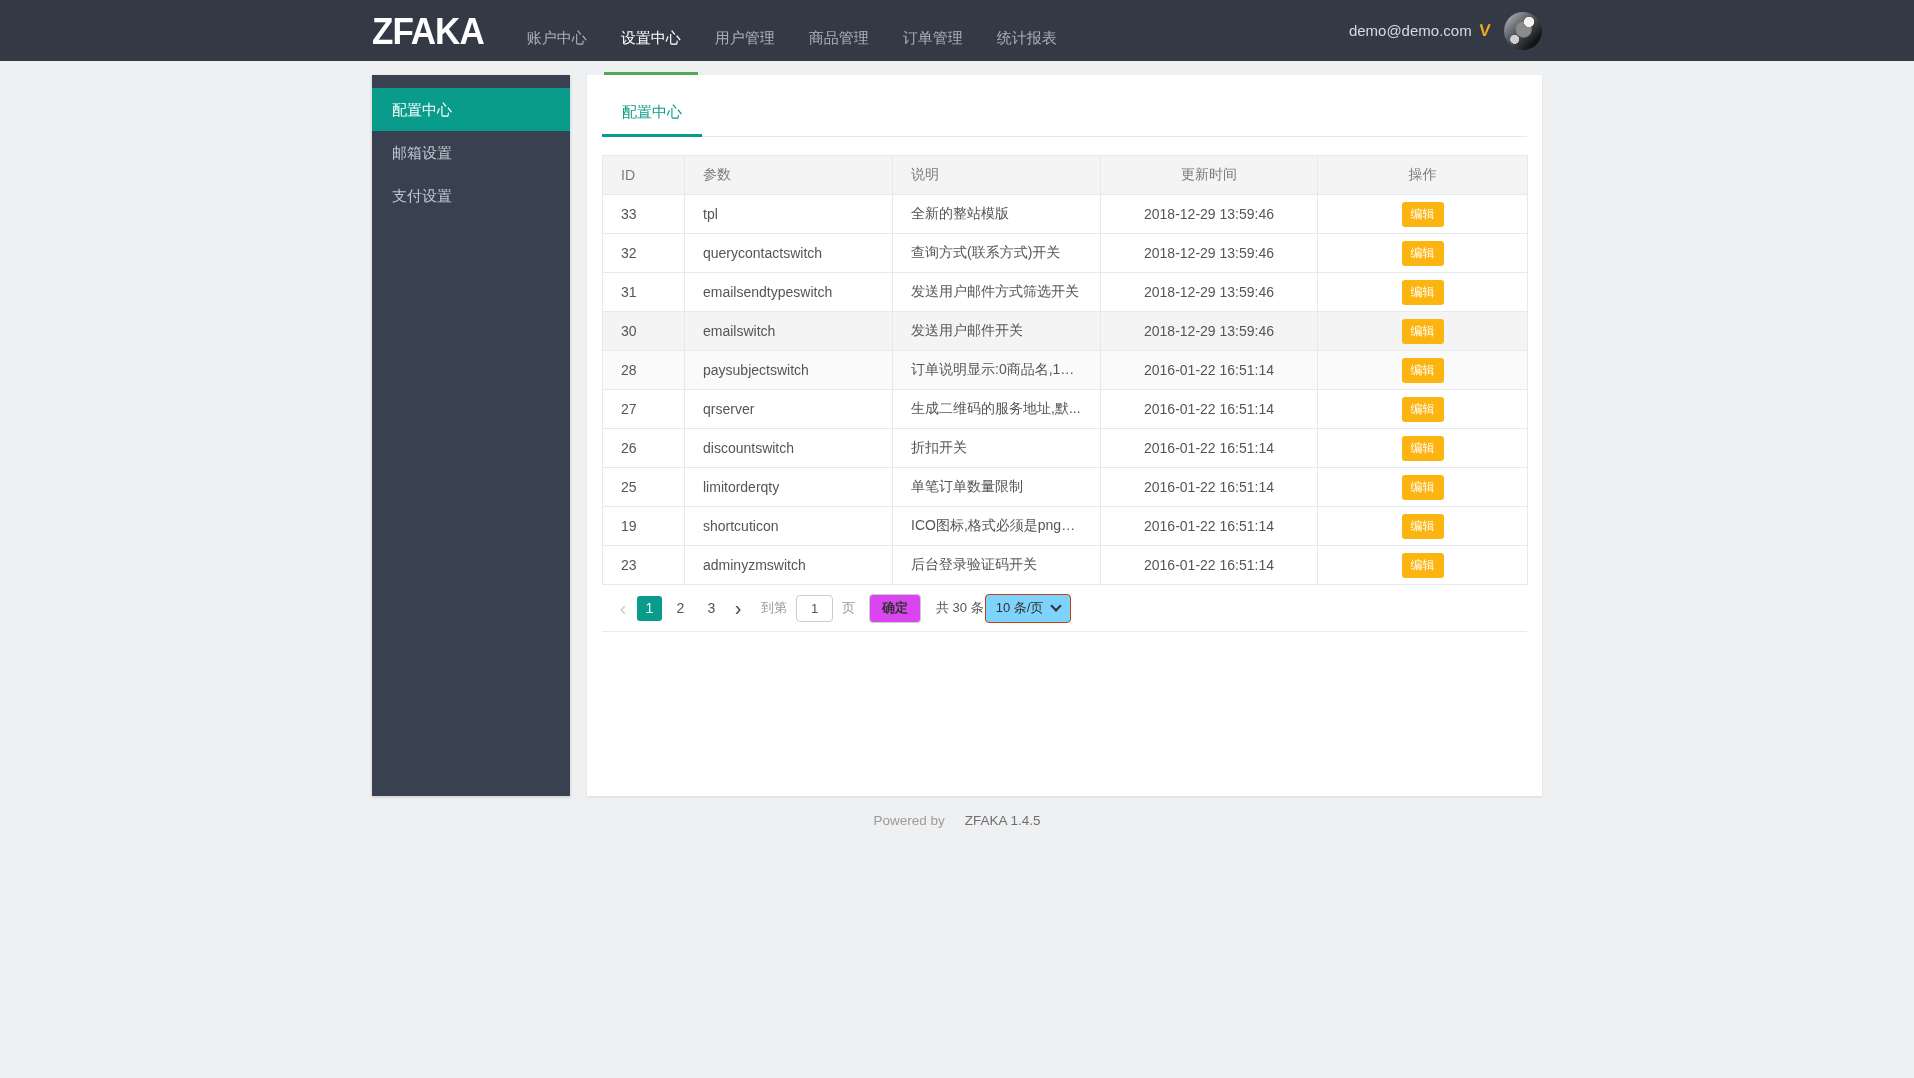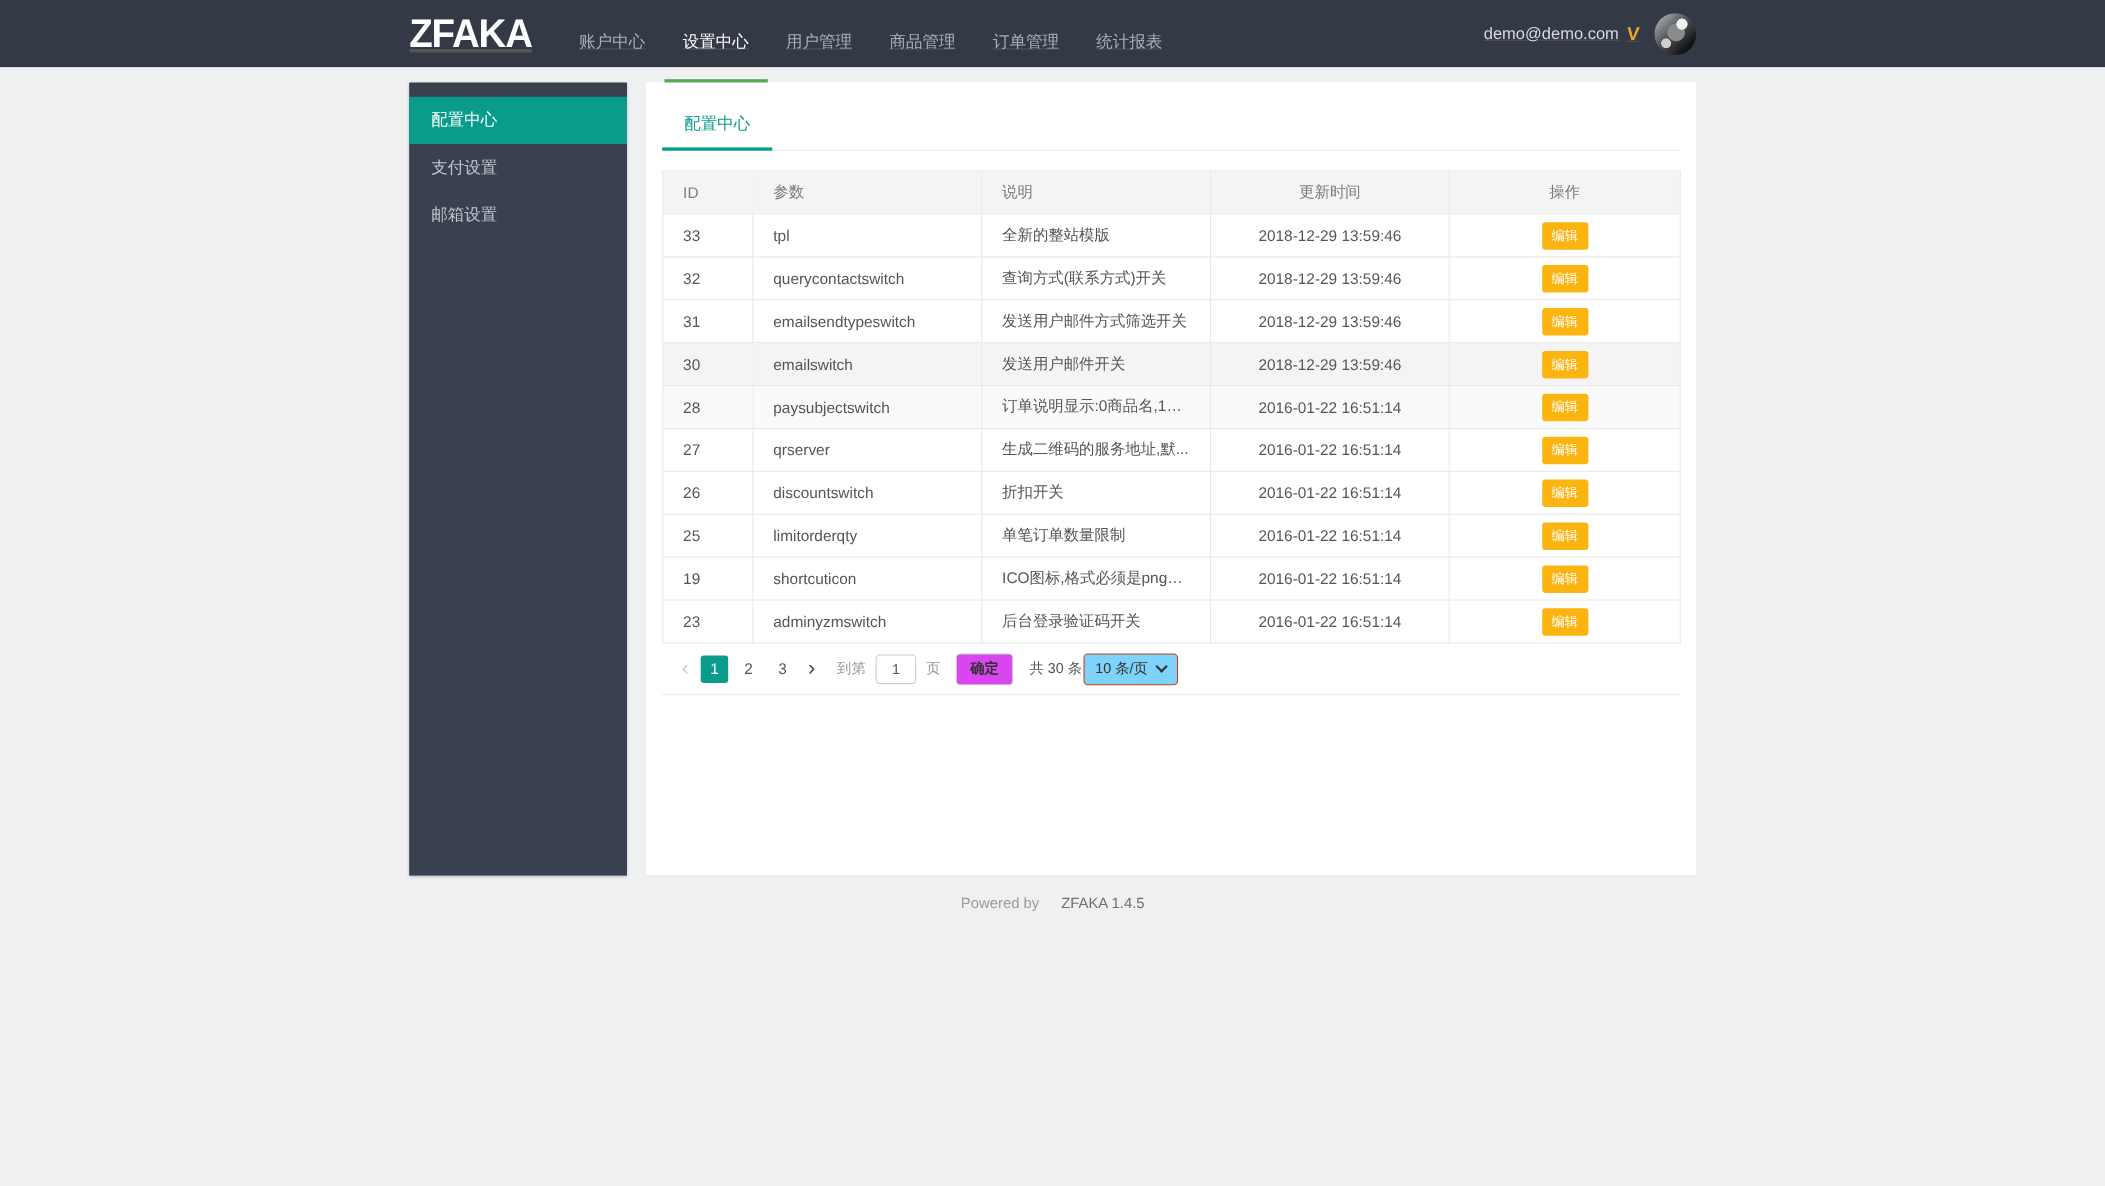--- a/index.html
+++ b/index.html
@@ -9,21 +9,21 @@
     --nav-bg:#333a46;
     --side-bg:#394050;
   }
   *{margin:0;padding:0;box-sizing:border-box;}
   html,body{width:1914px;height:1078px;overflow:hidden;}
   body{background:#eff0f1;font-family:"Liberation Sans",sans-serif;color:#555;}
   .container{width:1170px;margin:0 auto;position:relative;}
 
   
   .navbar{height:61px;background:var(--nav-bg);}
-  .navbar .container{display:flex;align-items:center;height:100%;text-decoration:underline;}
+  .navbar .container{display:flex;align-items:center;height:100%;}
   .logo{color:#fff;font-size:35px;font-weight:bold;letter-spacing:-1px;line-height:61px;
         transform:scaleY(1.04);margin-right:26px;cursor:pointer;}
   .nav-item{position:relative;height:76px;display:flex;align-items:center;
             padding:0 17px;color:#a9afb9;font-size:15px;cursor:pointer;}
   .nav-item.active{color:#fff;}
   .nav-item.active::after{content:"";position:absolute;left:0;right:0;bottom:0;height:4px;
             background:var(--green);}
   .user-area{margin-left:auto;display:flex;align-items:center;cursor:pointer;}
   .user-email{color:#d8dadd;font-size:15px;}
   .caret-v{color:#f3a81f;font-weight:800;font-size:17px;margin-left:7px;transform:skewX(-4deg);}
@@ -109,22 +109,22 @@
       <span class="user-email">demo@demo.com</span>
       <span class="caret-v">V</span>
       <span class="avatar"></span>
     </div>
   </div>
 </div>
 
 <div class="layout container">
   <div class="sidebar" id="sidebar-items">
       <div class="side-item active">配置中心</div>
+      <div class="side-item">邮箱设置</div>
       <div class="side-item">支付设置</div>
-      <div class="side-item">邮箱设置</div>
     </div>
 
   <div class="card">
     <div class="tabs">
       <div class="tab">配置中心</div>
     </div>
 
 
     <table class="cfg">
       <thead>

